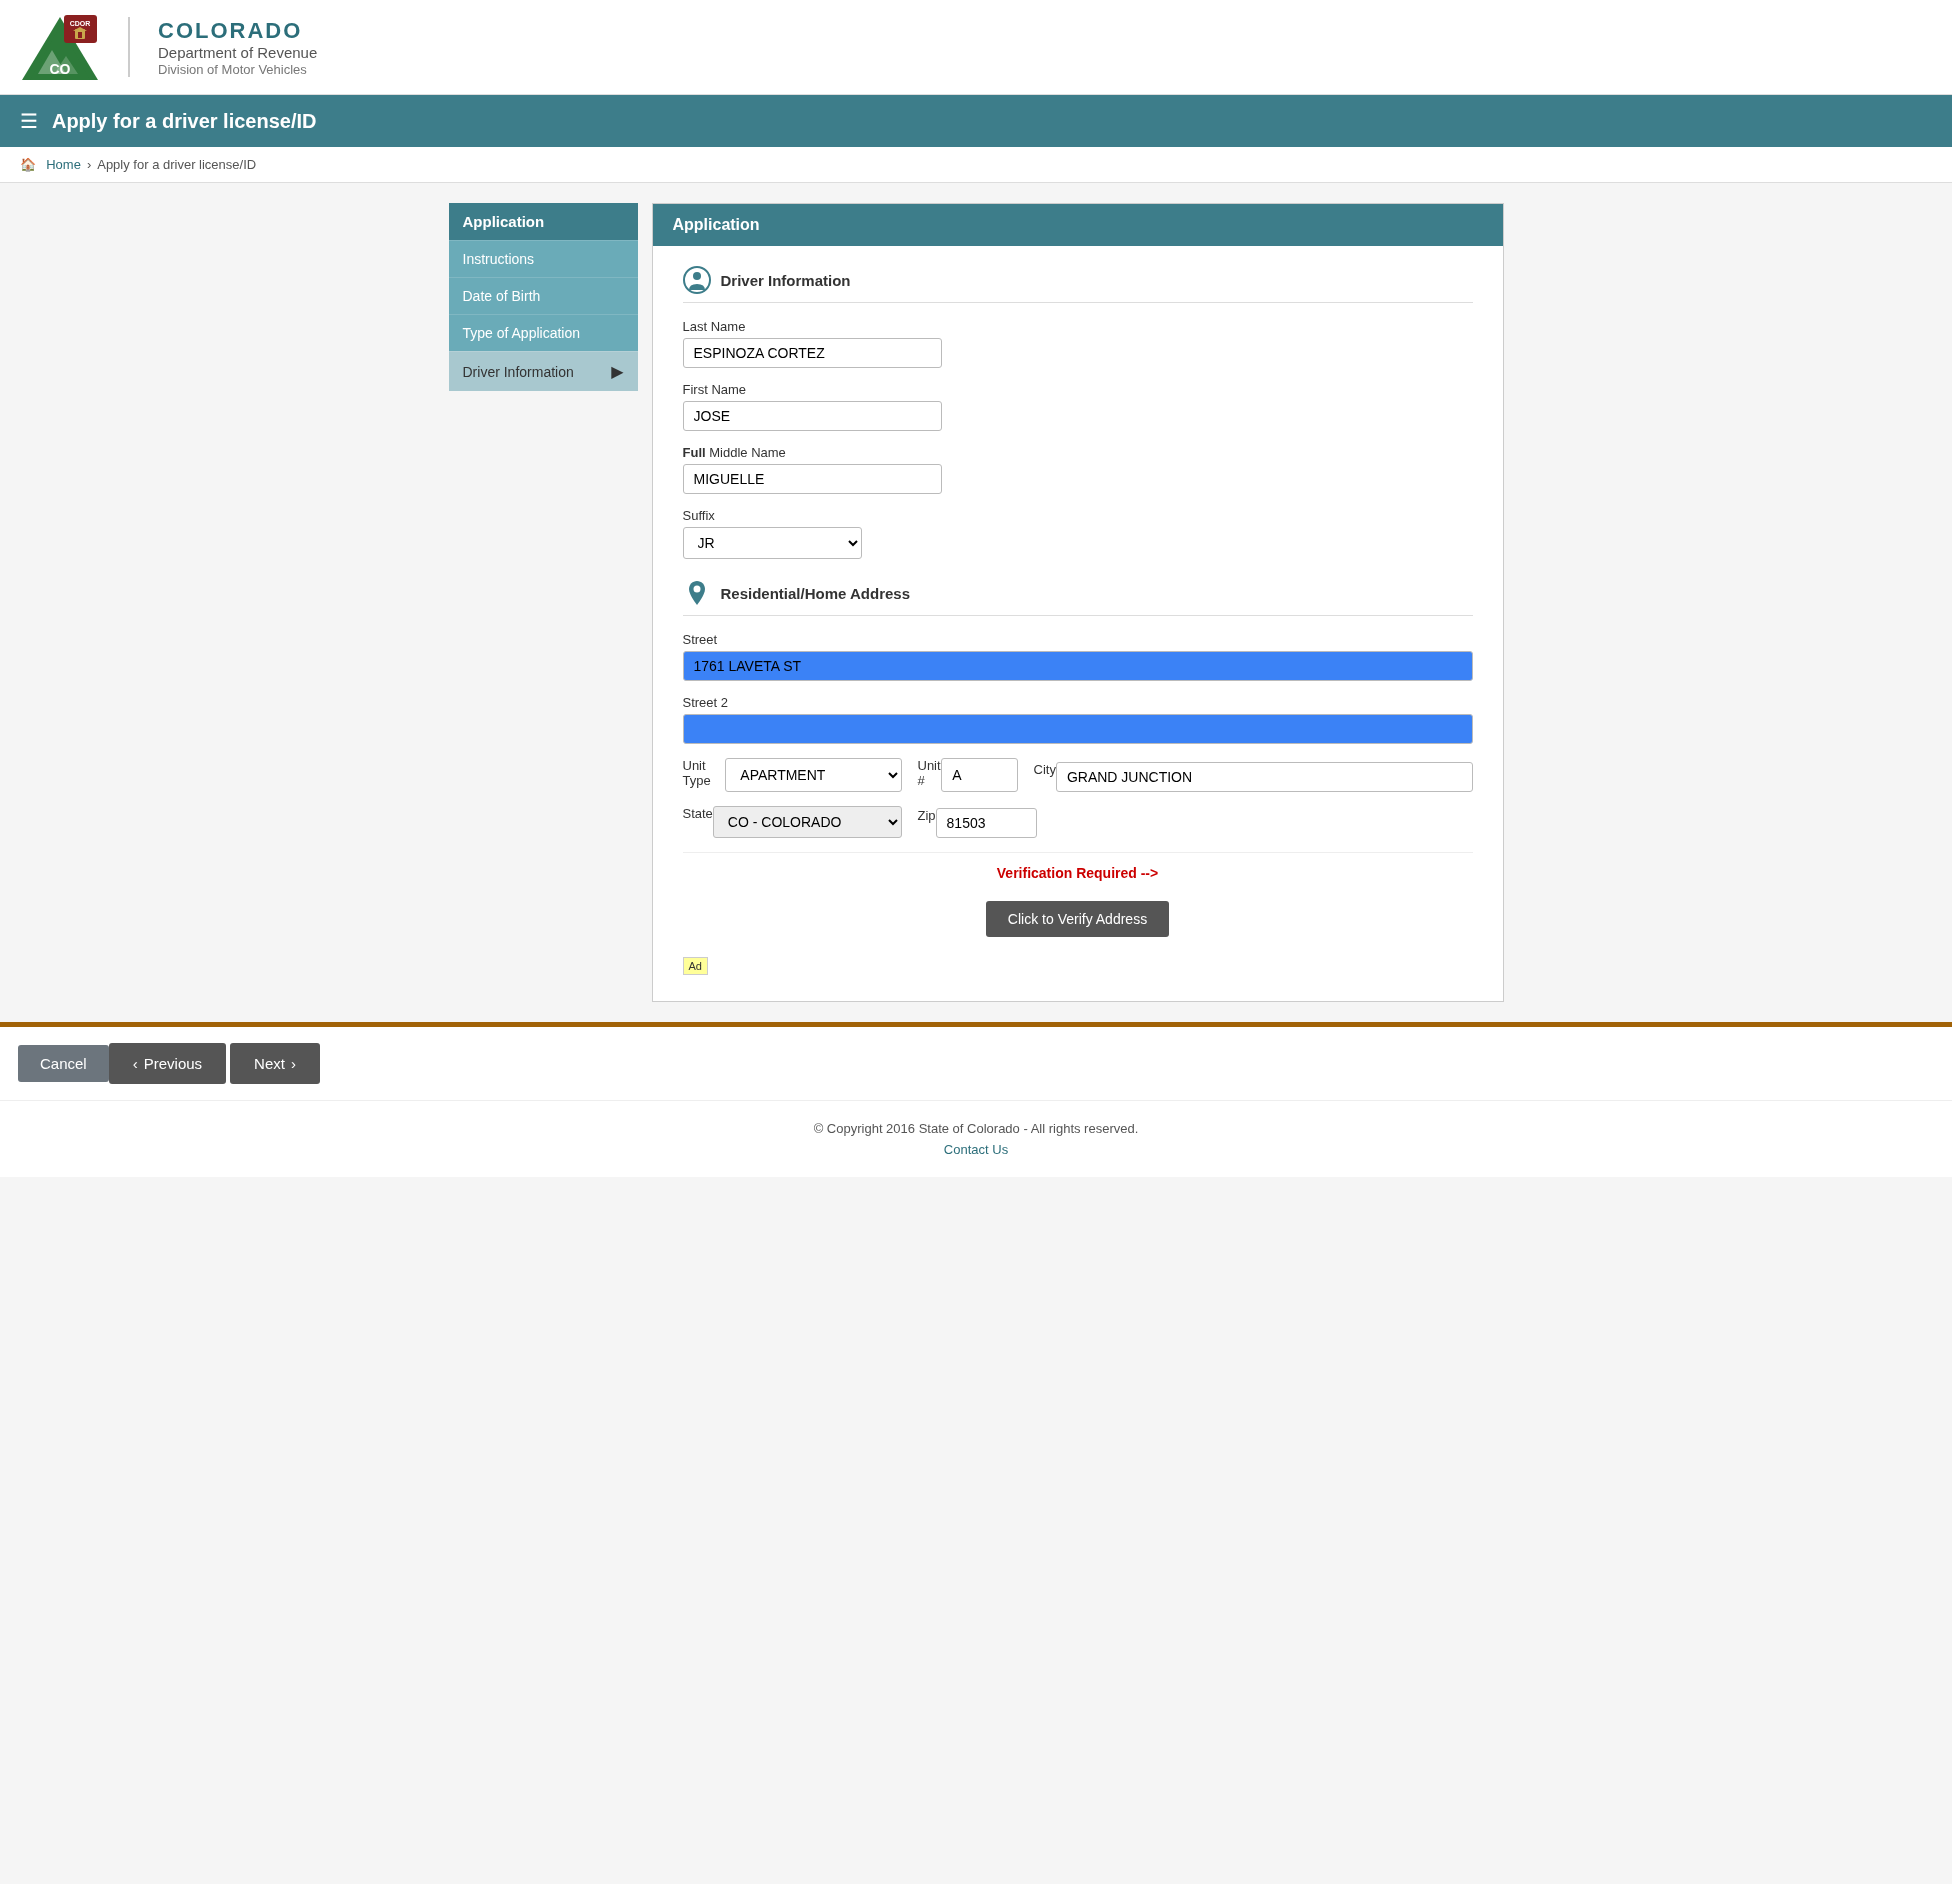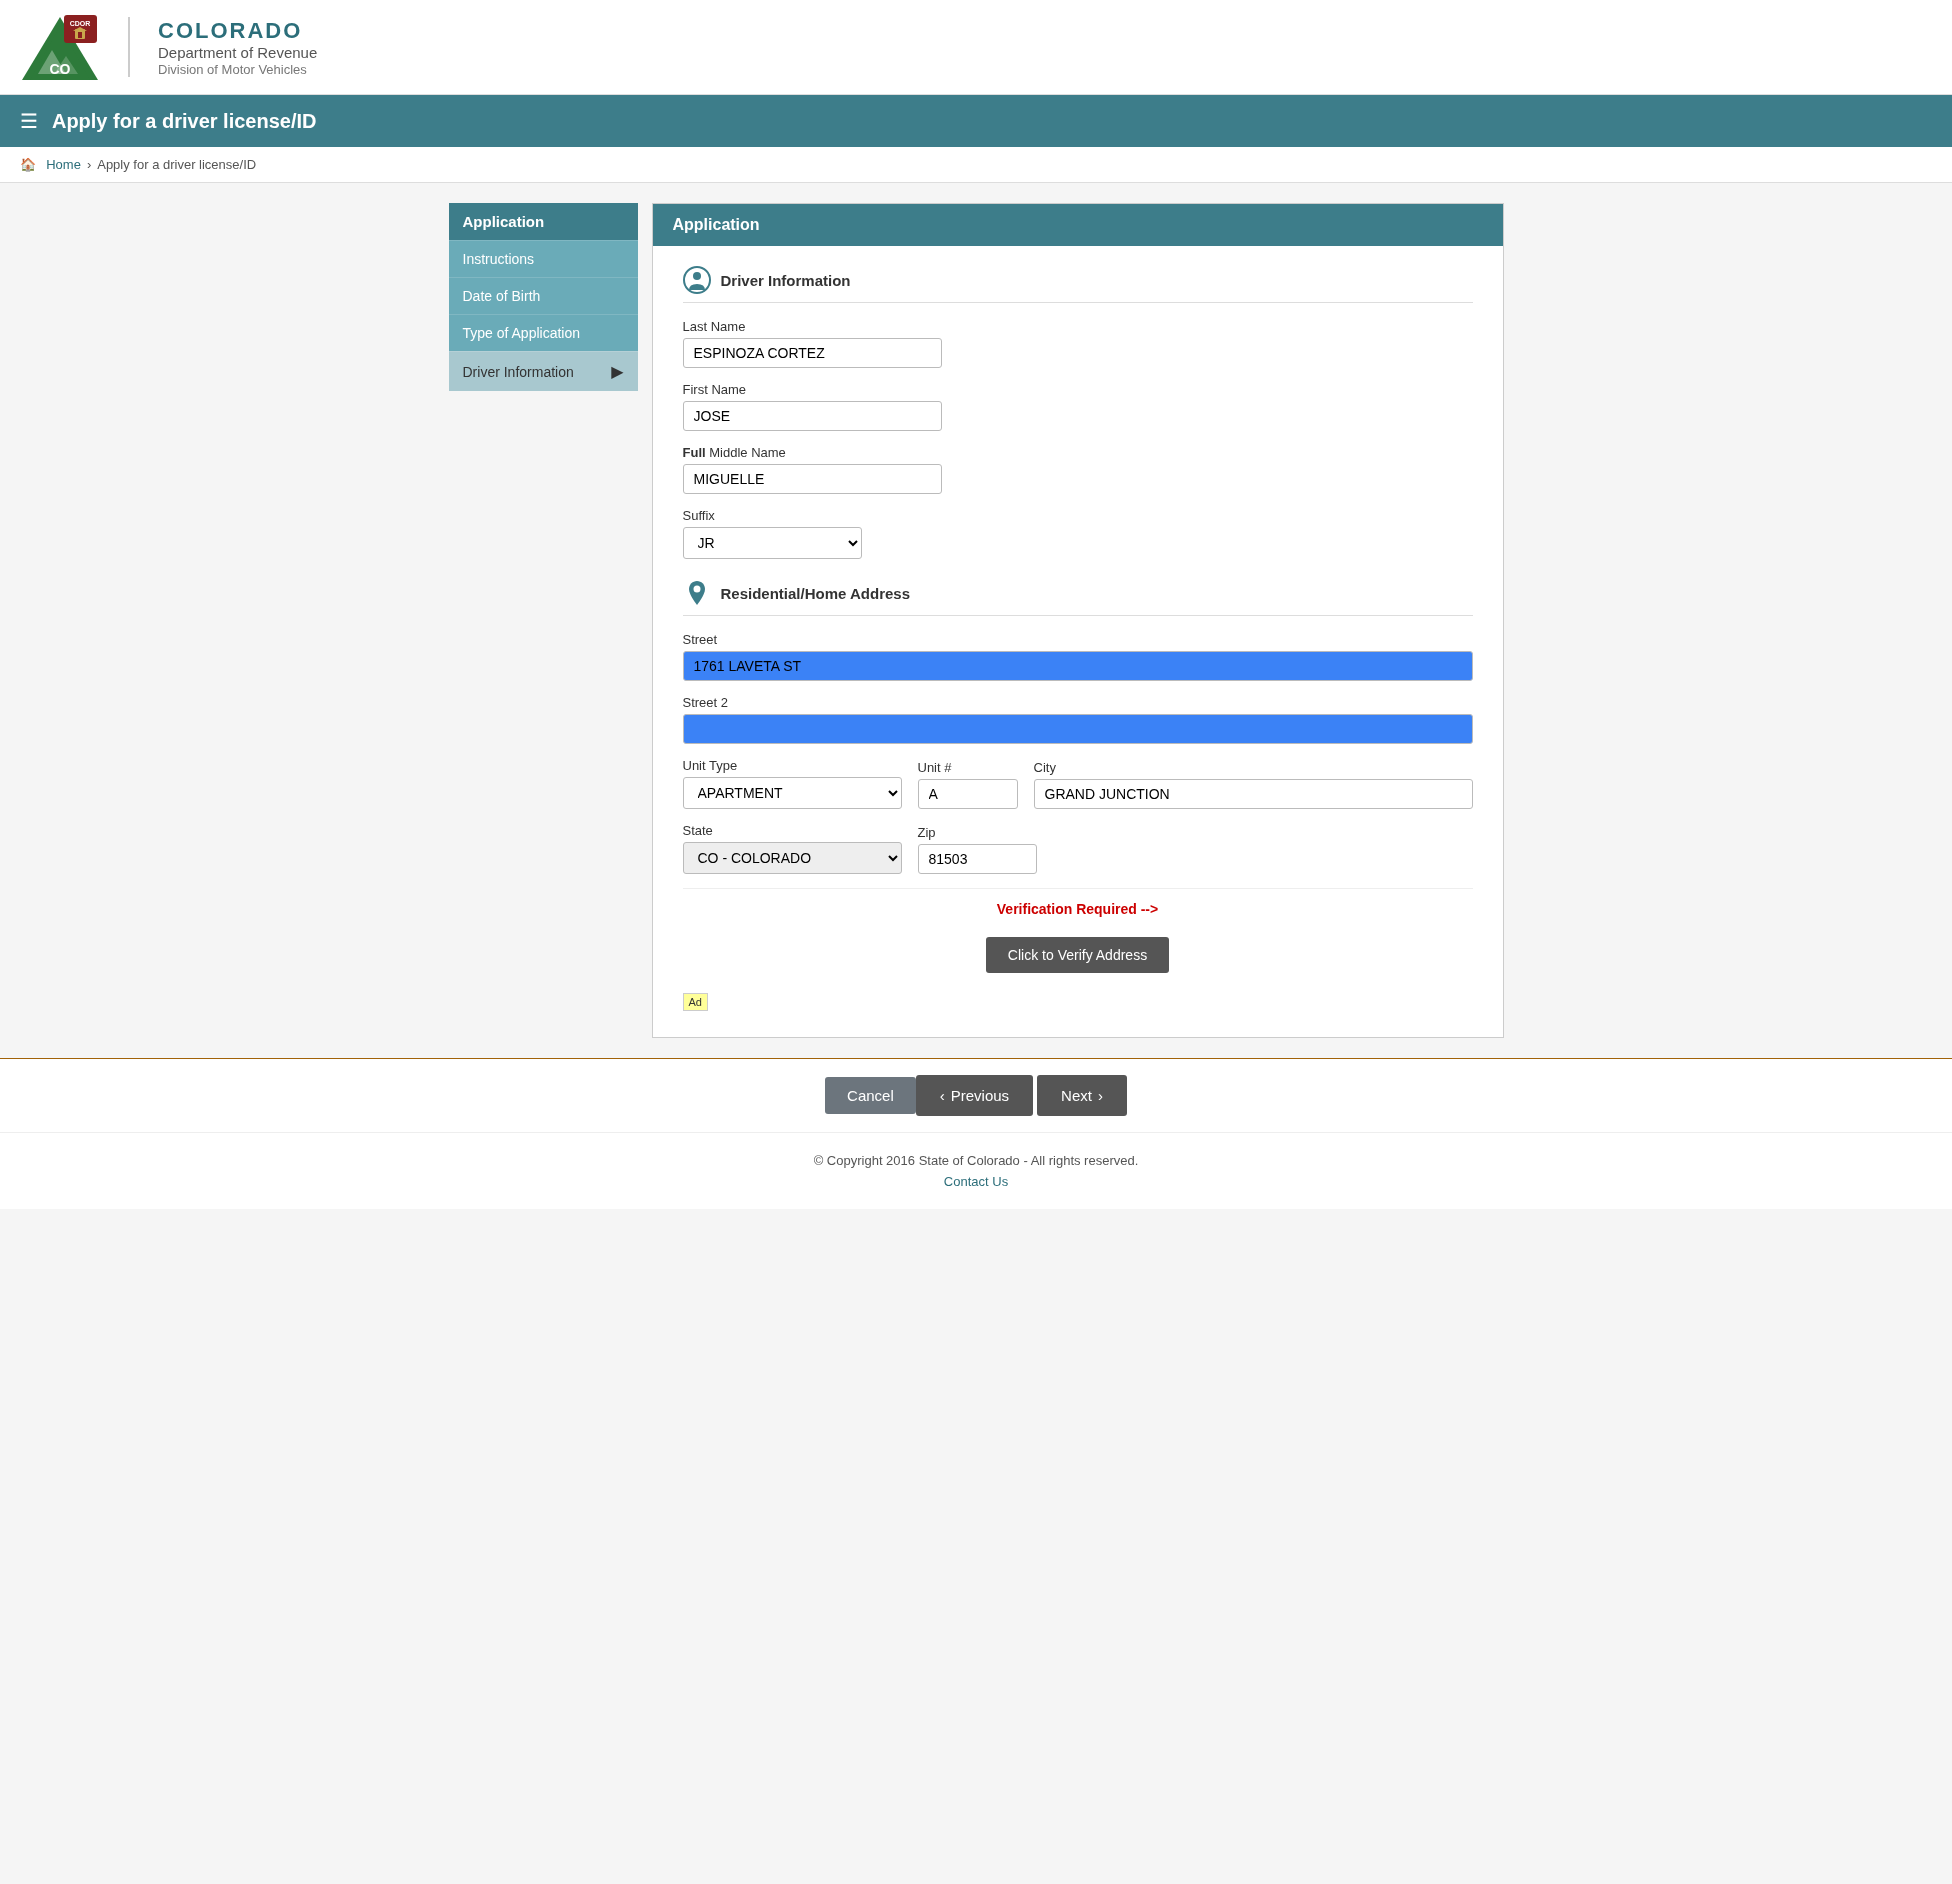--- a/index.html
+++ b/index.html
@@ -49,40 +49,40 @@
     .form-group { margin-bottom: 14px; }
     .form-label { display: block; margin-bottom: 4px; font-size: 13px; color: #333; }
     .form-label strong { font-weight: bold; }
     .form-input { width: 259px; padding: 6px 10px; border: 1px solid #bbb; border-radius: 3px; font-size: 14px; background: #fff; }
     .form-input-full { width: 100%; padding: 6px 10px; border: 1px solid #bbb; border-radius: 3px; font-size: 14px; background: #3b82f6; }
     .form-select { padding: 6px 10px; border: 1px solid #bbb; border-radius: 3px; font-size: 14px; background: #fff; cursor: pointer; }
     .form-select.suffix-select { width: 179px; }
 
     
     .address-row { display: flex; gap: 16px; margin-bottom: 14px; align-items: flex-end; }
-    .address-col { display: flex; flex-direction: column; }
+    .address-col { display: flex; flex-direction: row; }
     .address-col-unit-type { width: 219px; }
     .address-col-unit { width: 100px; }
     .address-col-city { flex: 1; }
     .address-col-state { width: 219px; }
     .address-col-zip { width: 119px; }
     .address-col-county { flex: 1; }
 
     .county-select { width: 100%; padding: 6px 10px; border: 2px solid #e6c200; border-radius: 3px; font-size: 14px; background: #fff; cursor: pointer; }
 
     
     .verification-row { display: flex; align-items: center; justify-content: flex-end; gap: 20px; padding: 12px 0 6px 0; border-top: 1px solid #eee; margin-top: 10px; flex-direction: column; }
     .verification-text { color: #cc0000; font-size: 14px; font-weight: bold; }
     .verify-btn { background: #555; color: #fff; border: none; padding: 10px 22px; font-size: 14px; cursor: pointer; border-radius: 3px; }
 
     
     .ad-badge { background: #ffff99; font-size: 11px; padding: 2px 5px; color: #333; border: 1px solid #ccc; align-self: flex-start; }
 
     
-    .bottom-bar { background: #fff; border-top: 1px solid #a16207; padding: 16px 18px; display: flex; justify-content: center; align-items: center; }
+    .bottom-bar { background: #fff; border-top: 5px solid #a16207; padding: 16px 18px; display: flex; justify-content: flex-start; align-items: center; }
     .cancel-btn { background: #6c757d; color: #fff; border: none; padding: 10px 22px; font-size: 15px; cursor: pointer; border-radius: 3px; }
     .nav-buttons { display: flex; gap: 4px; }
     .prev-btn, .next-btn { background: #555; color: #fff; border: none; padding: 12px 24px; font-size: 15px; cursor: pointer; border-radius: 3px; display: flex; align-items: center; gap: 6px; }
 
     
     .footer { text-align: center; padding: 20px; font-size: 13px; color: #555; background: #fff; border-top: 1px solid #eee; }
     .footer a { color: #2c6e7a; text-decoration: none; display: block; margin-top: 6px; }
 
     .divider-section { margin: 20px 0 16px 0; }
   </style>

